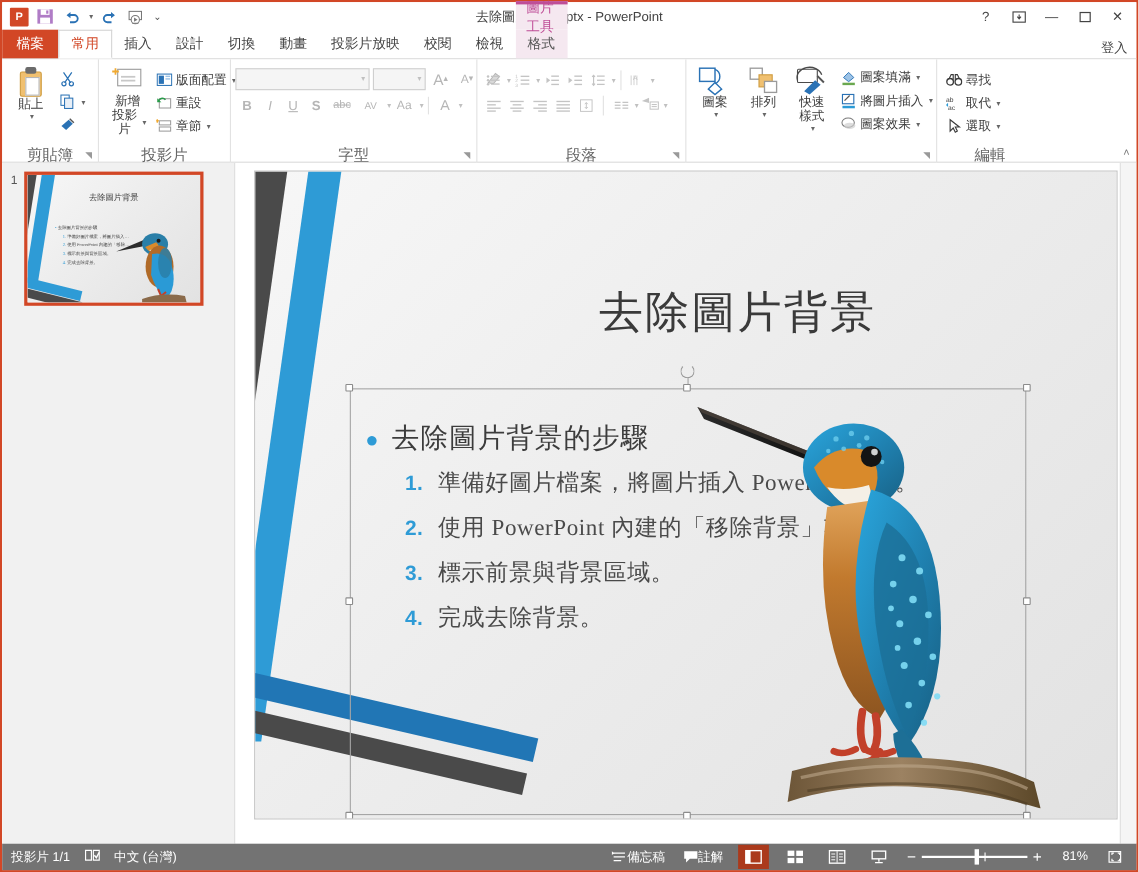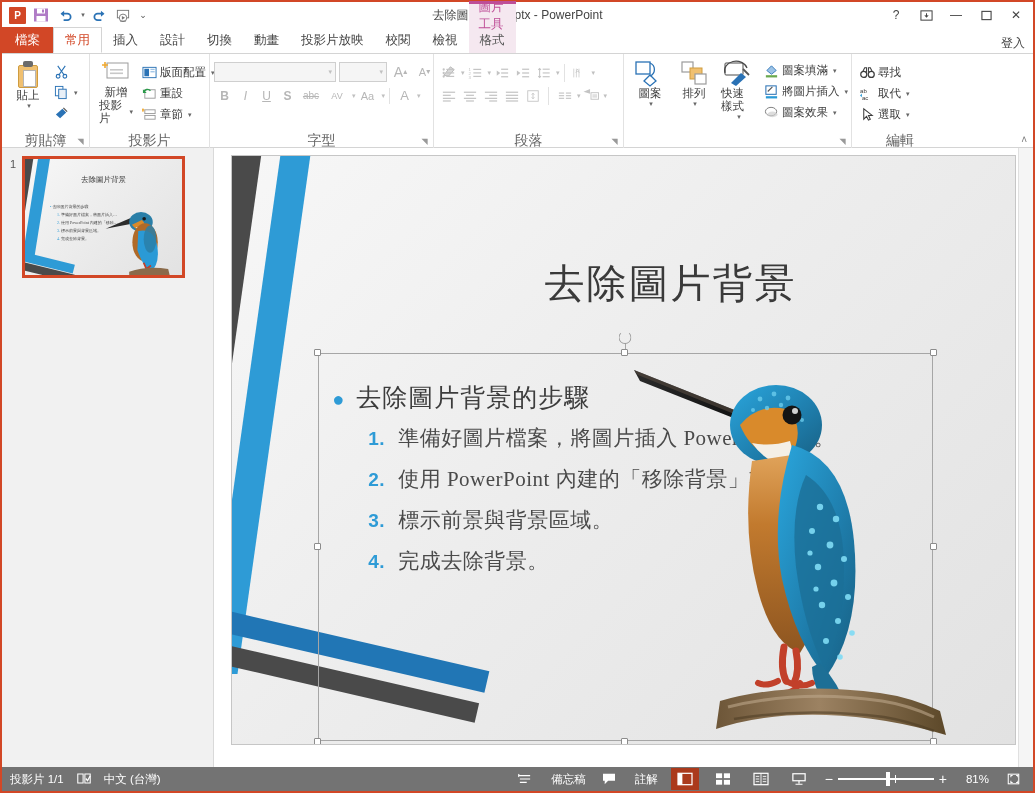--- a/index.html
+++ b/index.html
@@ -153,21 +153,21 @@
     cursor: default;
   }
   .big-btn {
     display: flex; flex-direction: column;
     align-items: center; justify-content: flex-start;
     padding: 2px 5px;
     font-size: 11.5px; color: #3b3b3b;
     cursor: default;
     min-width: 44px;
   }
-  .big-btn .lbl { line-height: 13px; }
+  .big-btn .lbl { line-height: 13px; text-align: center; }
   .small-btn {
     display: flex; align-items: center;
     gap: 3px;
     padding: 1px 4px;
     font-size: 11.5px; color: #3b3b3b;
     cursor: default;
     height: 21px;
     white-space: nowrap;
   }
   .col { display: flex; flex-direction: column; justify-content: flex-start; }
@@ -366,21 +366,21 @@
     align-items: center;
     font-size: 11.5px;
     flex: 0 0 24px;
     position: relative;
   }
   .sb-left { display: flex; align-items: center; gap: 12px; padding-left: 8px; }
   .sb-right {
     position: absolute; right: 6px;
     display: flex; align-items: center; gap: 10px;
   }
-  .sb-item { display: flex; align-items: center; gap: 19px; cursor: default; padding: 0 3px; }
+  .sb-item { display: flex; align-items: center; gap: 0; cursor: default; padding: 0 3px; }
   .view-btn {
     width: 28px; height: 22px;
     display: flex; align-items: center; justify-content: center;
     cursor: default;
   }
   .view-btn.active { background: #ab3a1c; }
   .zoom-slider {
     display: flex; align-items: center; gap: 5px;
     margin: 0 2px;
   }

